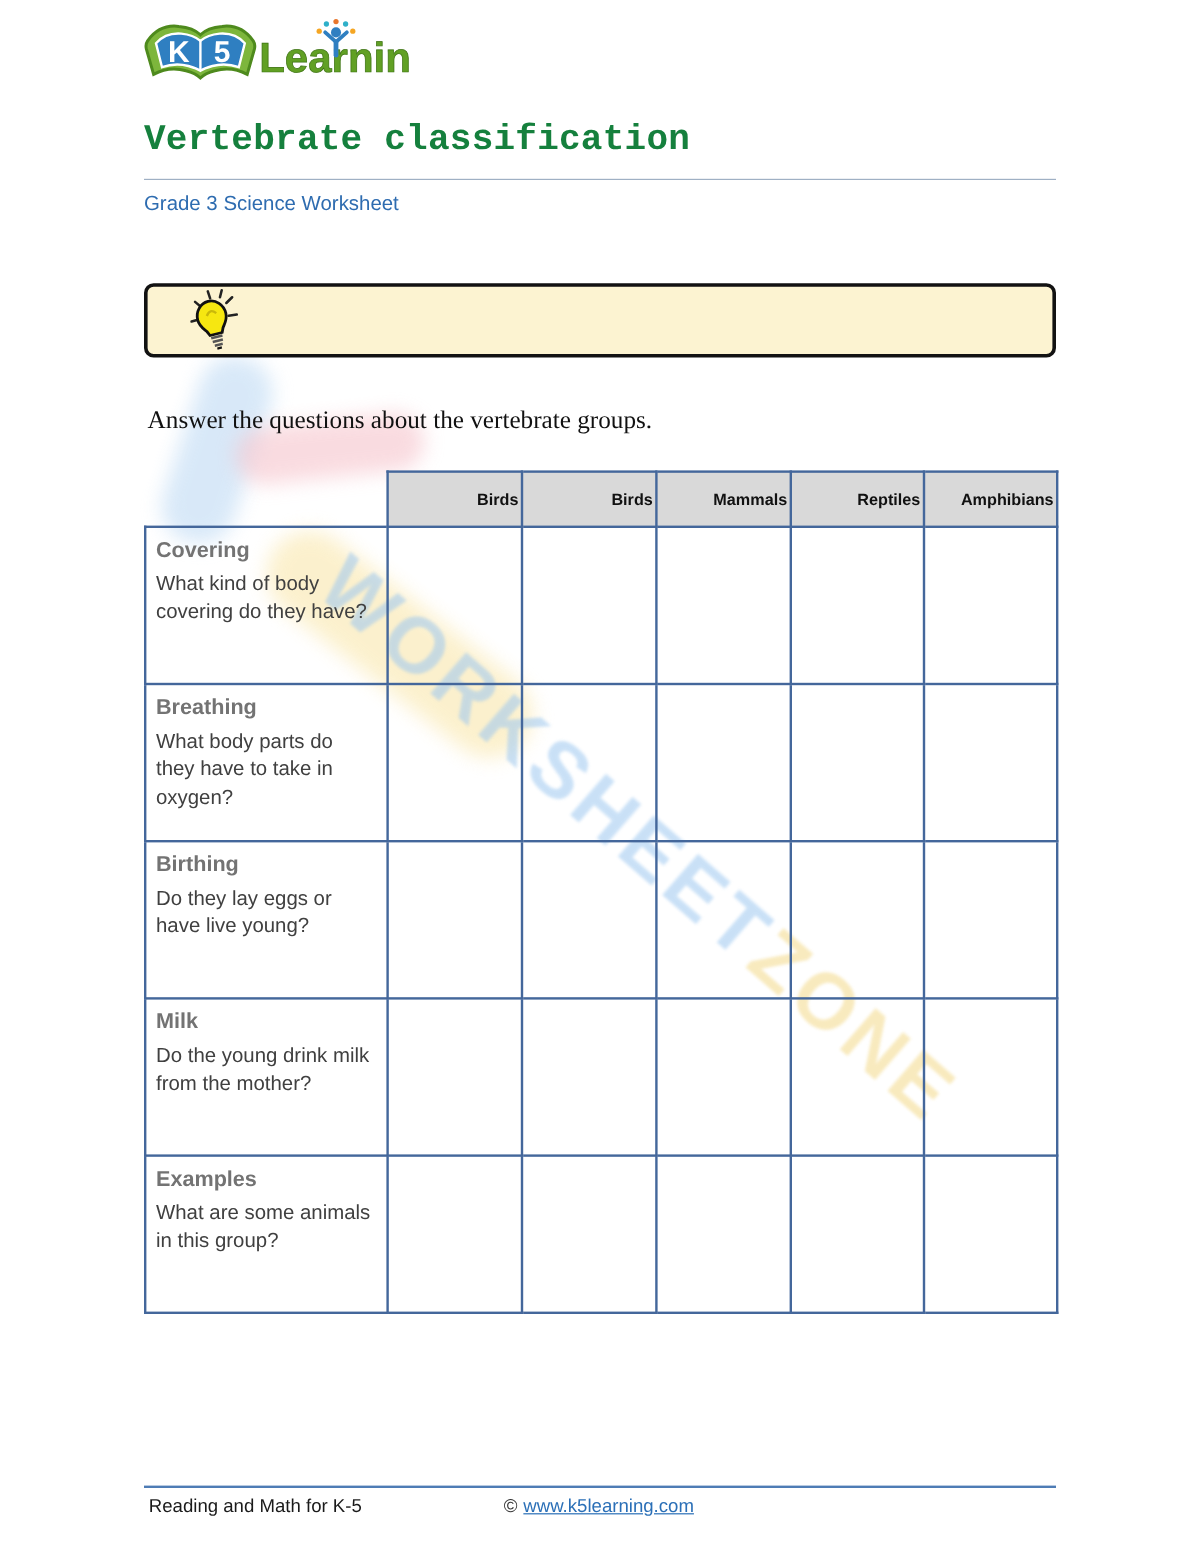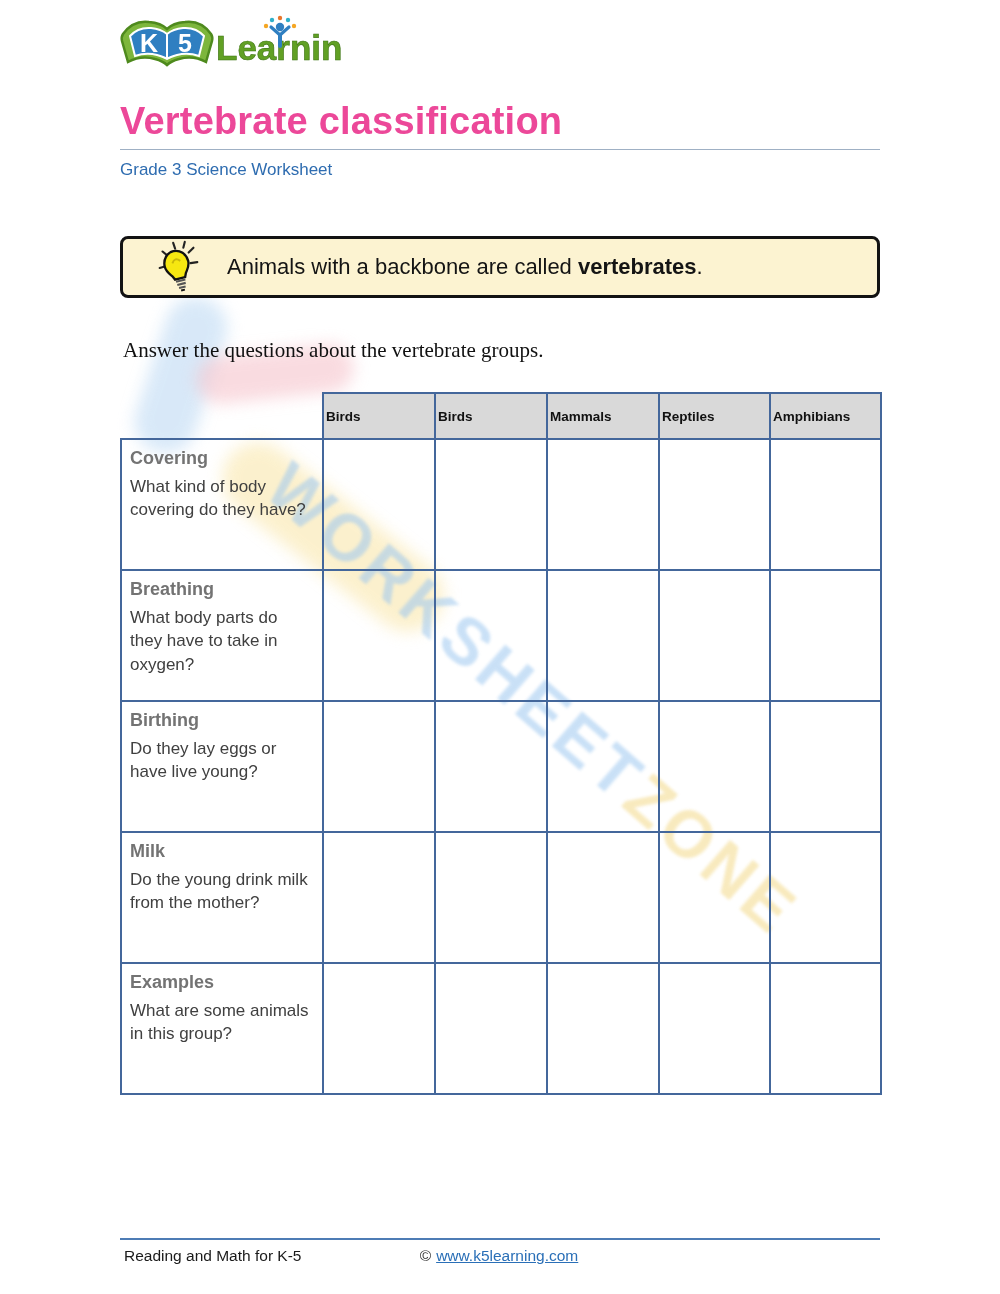--- a/index.html
+++ b/index.html
@@ -21,21 +21,21 @@
   .wm-text .wm1 { color:#9ec8f0; }
   .wm-text .wm2 { color:#f3d globals89; }
   .wm-text .wm2 { color:#f3d989; }
 
   .fg { position:relative; z-index:1; }
 
   
   .logo { position:absolute; left:118px; top:14px; width:225px; height:60px; }
 
   
-  .title { position:absolute; left:120px; top:100px; font-size:38px; font-weight:bold; color:#ec4899; letter-spacing:.2px; }
+  .title { position:absolute; left:120px; top:100px; font-size:30px; font-weight:bold; color:#15803d; letter-spacing:.2px;font-family:Liberation Mono, monospace; }
   .title-rule { position:absolute; left:120px; top:149px; width:760px; height:1px; background:#9fb0c4; }
   .subtitle { position:absolute; left:120px; top:160px; font-size:17px; color:#2e6cb0; }
 
   
   .callout {
     position:absolute; left:120px; top:236px; width:754px; height:56px;
     background:#fcf3d1; border:3px solid #121212; border-radius:8px;
     display:flex; align-items:center;
   }
   .callout .bulb { margin-left:32px; flex:0 0 auto; }
@@ -46,21 +46,21 @@
 
   
   table.grid {
     position:absolute; left:120px; top:392px; width:760px;
     border-collapse:collapse; table-layout:fixed;
   }
   table.grid th, table.grid td { border:2px solid #44679b; background:transparent; }
   table.grid td.blank { border:none; background:transparent; }
   table.grid th {
     background:#d9d9d9; height:40px; font-size:13.5px; font-weight:bold; color:#111;
-    text-align:left; padding:2px;
+    text-align:right; padding:2px;
   }
   table.grid td.label-cell { height:120px; vertical-align:top; padding:5px 10px 4px 8px; }
   table.grid td.answer-cell { height:120px; }
   .row-title { font-size:18px; font-weight:bold; color:#737373; margin:3px 0 6px 0; display:block; }
   .row-q { font-size:17px; line-height:1.38; color:#404040; }
 
   
   .footer-rule { position:absolute; left:120px; top:1238px; width:760px; height:2px; background:#4e7cb5; }
   .footer-left { position:absolute; left:124px; top:1247px; font-size:15.5px; color:#1a1a1a;text-align:right; }
   .footer-right { position:absolute; left:120px; top:1247px; width:758px; text-align:center; font-size:15.5px; }
@@ -119,21 +119,20 @@
         </g>
         <g transform="rotate(-14 23 32)">
           <path d="M23 12 a12.5 13.5 0 0 1 12.5 13.5 c0 5.5 -3.2 8.5 -5.3 11.5 l-1.8 4 h-10.8 l-1.8 -4 c-2.1 -3 -5.3 -6 -5.3 -11.5 A12.5 13.5 0 0 1 23 12 Z" fill="#f6e711" stroke="#111" stroke-width="2.4"></path>
           <path d="M19 24 q4 -6 8.5 -0.5" fill="none" stroke="#c9b80a" stroke-width="2"></path>
           <line x1="18" y1="43.5" x2="28" y2="43.5" stroke="#555" stroke-width="2.2"></line>
           <line x1="18.5" y1="47" x2="27.5" y2="47" stroke="#555" stroke-width="2.2"></line>
           <line x1="19.5" y1="50.5" x2="26.5" y2="50.5" stroke="#555" stroke-width="2.2"></line>
           <line x1="21" y1="53.5" x2="25" y2="53.5" stroke="#111" stroke-width="2"></line>
         </g>
       </svg>
-      <div class="callout-text"><span>Animals with a backbone are called </span><b>vertebrates</b><span>.</span></div>
     </div>
 
     <div class="instruction">Answer the questions about the vertebrate groups.</div>
 
     <table class="grid">
       <colgroup>
         <col style="width:202px">
           <col style="width:112px">
           <col style="width:112px">
         <col style="width:112px">

